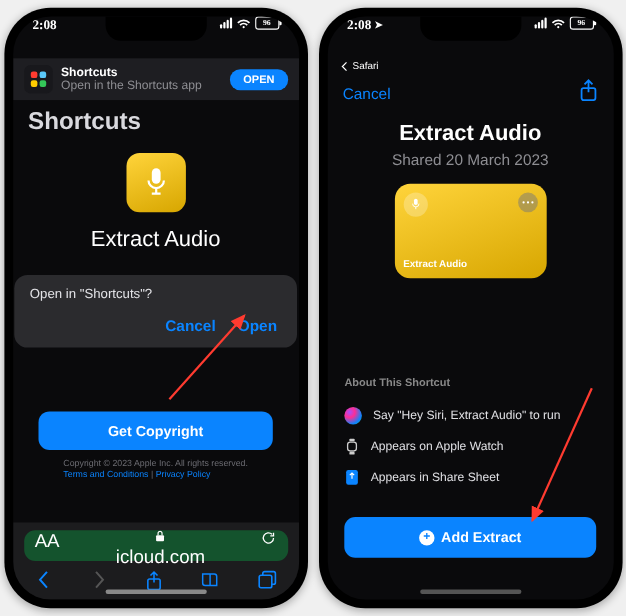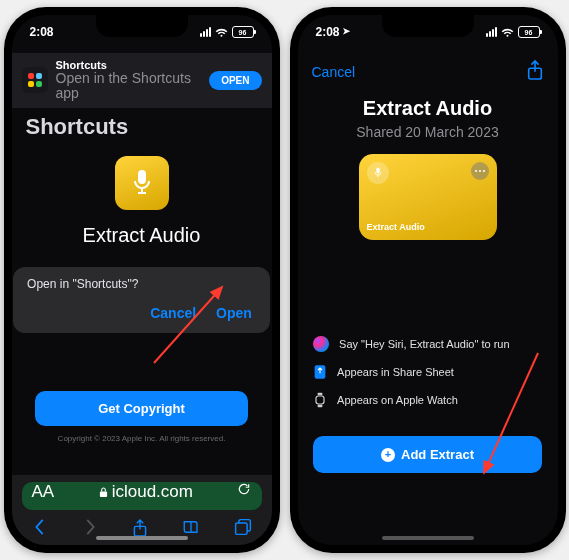--- a/index.html
+++ b/index.html
@@ -42,25 +42,26 @@
     height: 22px;
     background: #000;
     border-bottom-left-radius: 14px;
     border-bottom-right-radius: 14px;
     z-index: 50;
   }
   .status-bar {
     height: 34px;
     display: flex;
     justify-content: space-between;
-    align-items: center;
+    align-items: flex-start;
     padding: 0 18px 4px;
     color: #fff;
     font-size: 12px;
     font-weight: 600;
+    font-family: Liberation Serif, serif;
   }
   .sb-left { display: flex; align-items: center; gap: 3px; }
   .sb-right { display: flex; align-items: center; gap: 4px; }
   .signal-bars { display:flex; align-items:flex-end; gap:1px; }
   .signal-bars span { width:2px; background:#fff; border-radius:1px; }
   .signal-bars span:nth-child(1){height:4px;}
   .signal-bars span:nth-child(2){height:6px;}
   .signal-bars span:nth-child(3){height:8px;}
   .signal-bars span:nth-child(4){height:10px;}
   .wifi {
@@ -90,21 +91,21 @@
   .app-icon .dots-sq{
     display:grid; grid-template-columns:repeat(2,6px); gap:2px;
   }
   .app-icon .dots-sq span{ width:6px; height:6px; border-radius:2px; }
   .app-icon .dots-sq span:nth-child(1){background:#ff3b30;}
   .app-icon .dots-sq span:nth-child(2){background:#5ac8fa;}
   .app-icon .dots-sq span:nth-child(3){background:#ffcc00;}
   .app-icon .dots-sq span:nth-child(4){background:#34c759;}
   .app-banner-text { flex:1; }
   .app-banner-title { color:#fff; font-size:11px; font-weight:600; line-height:1.1;}
-  .app-banner-sub { color:#8e8e93; font-size:14px; line-height:1.1;}
+  .app-banner-sub { color:#8e8e93; font-size:11px; line-height:1.1;}
   .open-pill {
     background:#0a84ff; color:#fff; font-size:10px; font-weight:700;
     padding:4px 12px; border-radius:12px;
   }
   .big-title {
     padding: 6px 14px 8px; font-size:22px; font-weight:700; color:#d9d9de;
   }
   .center-area { flex:1; display:flex; flex-direction:column; align-items:center; }
   .sc-icon {
     margin-top: 8px;
@@ -137,21 +138,21 @@
   .footer-links a{ color:#0a84ff; text-decoration:none; }
 
   .safari-bar{
     background:#1c1c1e; padding:7px 10px 3px; display:flex; flex-direction:column; gap:6px;
   }
   .url-bar{
     background:#14532d; border-radius:10px; height:28px;
     display:flex; align-items:flex-start; justify-content:space-between;
     padding:0 10px; color:#fff; font-size:17px;
   }
-  .url-center{ display:flex; align-items:center; gap:4px; }
+  .url-center{ display:flex; align-items:center; gap:4px;flex-direction:column; }
   .lock{ width:9px; height:11px; }
   .toolbar-row{
     display:flex; justify-content:space-between; padding:2px 10px 4px;
     color:#0a84ff;
   }
   .toolbar-row svg{ display:block; }
 
   
   .arrow-red {
     position:absolute; pointer-events:none;
@@ -284,20 +285,23 @@
         <div class="dialog-actions">
           <span>Cancel</span>
           <span class="open">Open</span>
         </div>
       </div>
 
       <div class="get-btn">Get Copyright</div>
 
       <div class="footer-links">
         <div>Copyright © 2023 Apple Inc. All rights reserved.</div>
+        <div>
+          <a href="#">Terms and Conditions</a> | <a href="#">Privacy Policy</a>
+        </div>
       </div>
     </div>
 
     <div class="safari-bar">
       <div class="url-bar">
         <span>AA</span>
         <span class="url-center">
           <svg class="lock" viewBox="0 0 10 12">
               <rect x="1" y="5" width="8" height="6" rx="1" fill="#fff"></rect>
               <path d="M3 5V3a2 2 0 014 0v2" stroke="#fff" stroke-width="1.2" fill="none"></path>
@@ -362,20 +366,26 @@
           <svg viewBox="0 0 16 12" width="13" height="10">
               <path fill="#fff" d="M8 10.5a1.2 1.2 0 100-2.4 1.2 1.2 0 000 2.4zM3.3 6.2a7 7 0 019.4 0l-1.4 1.4a5 5 0 00-6.6 0zM.8 3.7a10.5 10.5 0 0114.4 0l-1.4 1.4a8.5 8.5 0 00-11.6 0z"></path>
             </svg>
         </div>
         <div class="battery-box">
             <span>96</span>
           </div>
       </div>
     </div>
 
+    <div class="back-safari-row">
+      <svg width="7" height="9" viewBox="0 0 8 12">
+          <path d="M6 1L1 6l5 5" stroke="#fff" stroke-width="1.5" fill="none"></path>
+        </svg>
+      <span>Safari</span>
+    </div>
 
     <div class="nav-row">
       <span class="cancel-link">Cancel</span>
       <span class="share-box">
         <svg width="18" height="22" viewBox="0 0 20 24">
             <path d="M10 2v12M6 6l4-4 4 4" stroke="#0a84ff" stroke-width="1.8" fill="none"></path>
             <rect x="3" y="10" width="14" height="12" rx="2" stroke="#0a84ff" stroke-width="1.8" fill="none"></rect>
           </svg>
       </span>
     </div>
@@ -395,42 +405,43 @@
         <div class="dots-badge">
             <span></span>
             <span></span>
             <span></span>
           </div>
         <div class="preview-label">Extract Audio</div>
       </div>
     </div>
 
     <div class="about-section">
+      <div class="about-title">About This Shortcut</div>
       <div class="about-row">
         <div class="siri-circle"></div>
         <span>Say "Hey Siri, Extract Audio" to run</span>
-      </div>
-      <div class="about-row">
-        <span class="share-icon-sm">
-          <svg width="14" height="16" viewBox="0 0 20 24">
-              <rect x="2" y="2" width="16" height="20" rx="3" fill="#0a84ff"></rect>
-              <path d="M10 6v8M7 9l3-3 3 3" stroke="#fff" stroke-width="1.6" fill="none"></path>
-            </svg>
-        </span>
-        <span>Appears in Share Sheet</span>
       </div>
       <div class="about-row">
         <span class="watch-icon">
           <svg width="14" height="16" viewBox="0 0 16 20">
               <rect x="3" y="5" width="10" height="10" rx="3" stroke="#ccc" stroke-width="1.5" fill="none"></rect>
               <rect x="5" y="1" width="6" height="3" rx="1" fill="#ccc"></rect>
               <rect x="5" y="16" width="6" height="3" rx="1" fill="#ccc"></rect>
             </svg>
         </span>
         <span>Appears on Apple Watch</span>
+      </div>
+      <div class="about-row">
+        <span class="share-icon-sm">
+          <svg width="14" height="16" viewBox="0 0 20 24">
+              <rect x="2" y="2" width="16" height="20" rx="3" fill="#0a84ff"></rect>
+              <path d="M10 6v8M7 9l3-3 3 3" stroke="#fff" stroke-width="1.6" fill="none"></path>
+            </svg>
+        </span>
+        <span>Appears in Share Sheet</span>
       </div>
     </div>
 
     <div class="add-btn">
       <span class="plus-circle">+</span>
       <span>Add Extract</span>
     </div>
 
     <div class="home-indicator"></div>
 

